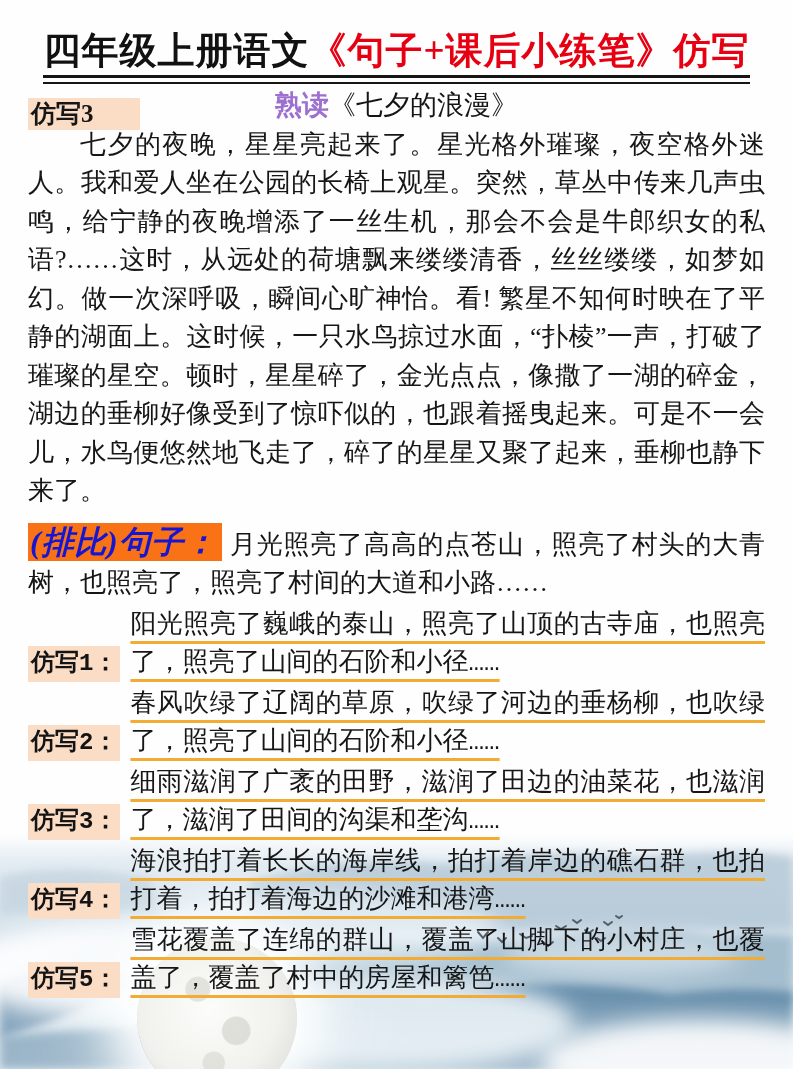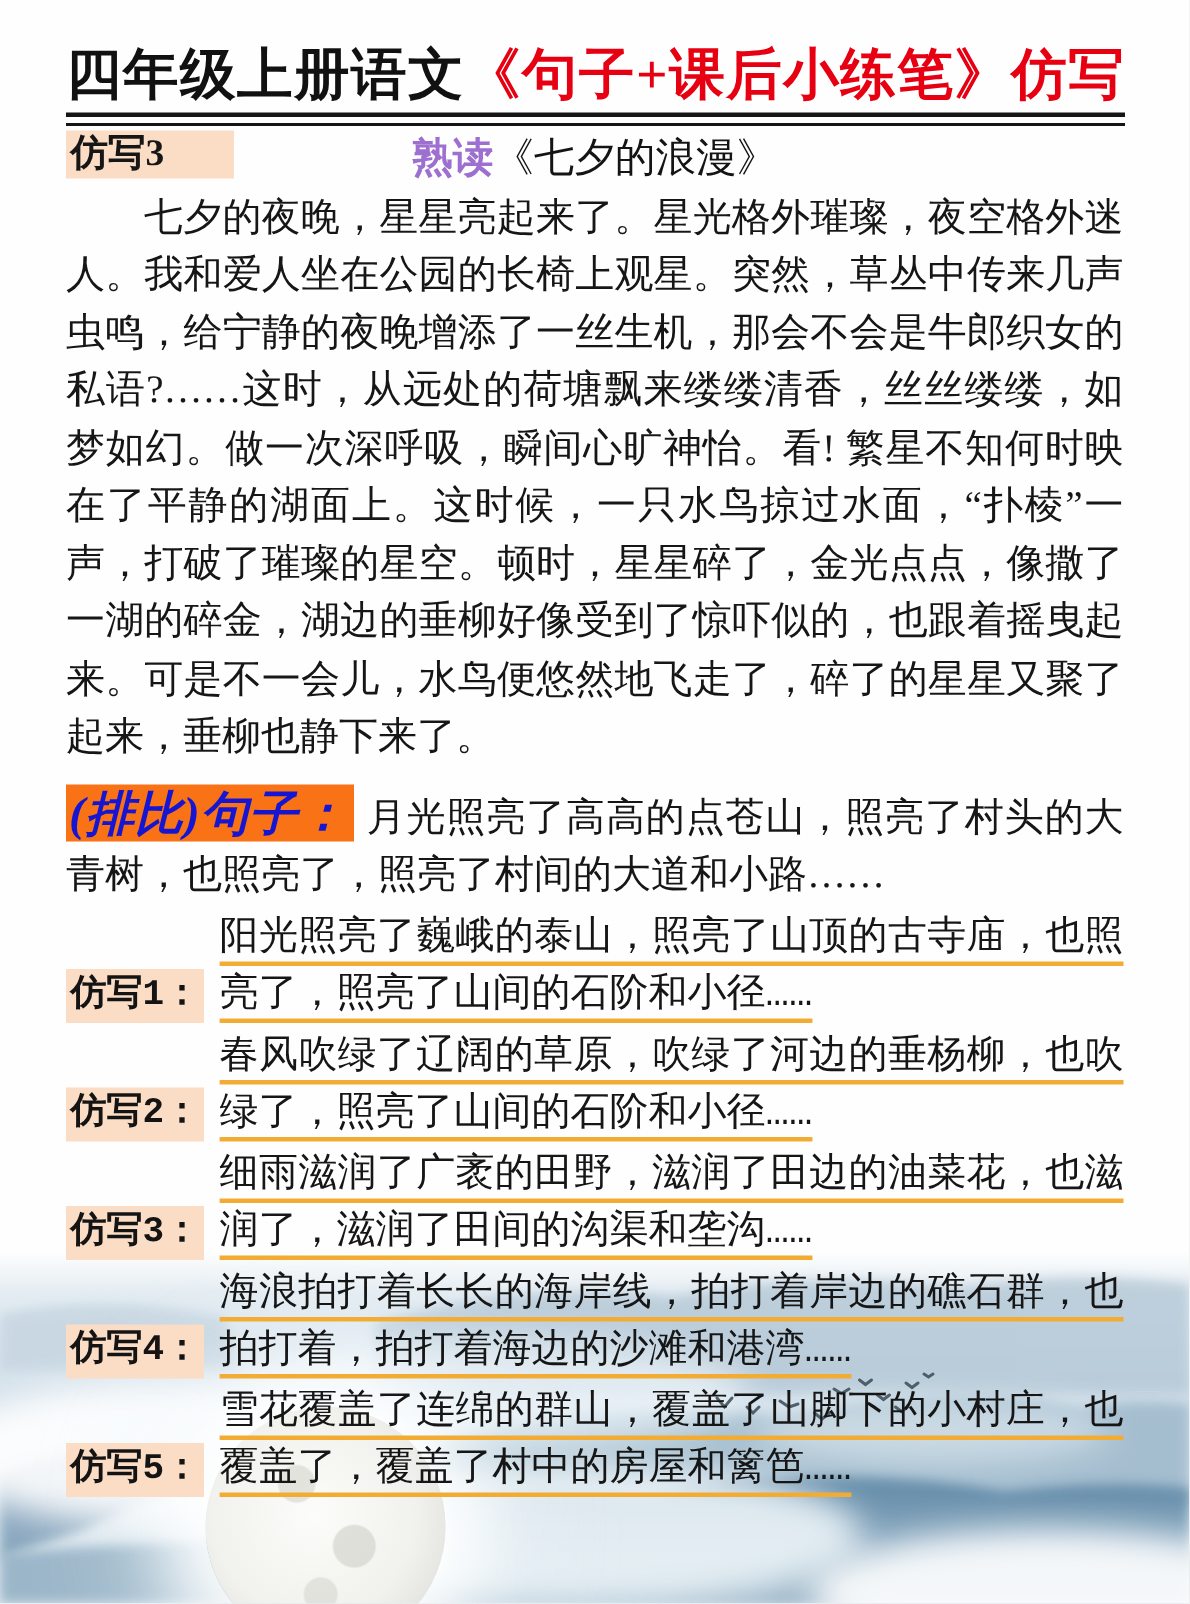--- a/index.html
+++ b/index.html
@@ -5,21 +5,21 @@
   html,body{margin:0;padding:0;background:#e9e9e9;}
   .page{
     position:relative;
     width:793px;height:1069px;
     margin:0 auto;
     background:#fefefe;
     overflow:hidden;
     font-family:"Liberation Serif","DejaVu Serif",serif;
     color:#161616;
   }
-  .content{position:relative;z-index:1;padding:0 44px;}
+  .content{position:relative;z-index:1;padding:0 28px;}
 
   
   .title-row{text-align:center;margin-top:30px;}
   .title-wrap{
     display:inline-block;
     font-size:37px;font-weight:bold;line-height:1.15;
     padding-bottom:9px;
     border-bottom:2px solid #151515;
     position:relative;
     letter-spacing:1px;
@@ -36,21 +36,21 @@
     margin:8px 0 0 0;
     font-size:26px;line-height:39px;
     text-align:justify;word-break:break-all;
   }
   .section-row{position:relative;height:38px;margin-top:2px;}
   .tag{
     display:inline-block;font-weight:bold;
     background:#fbdcc4;
   }
   .tag-top{
-    position:absolute;left:0;top:1px;
+    position:absolute;left:0;top:12px;
     width:112px;font-size:25px;line-height:32px;
     padding-left:3px;box-sizing:border-box;
   }
   .center-title{
     display:block;text-align:center;
     font-size:27px;line-height:38px;font-weight:bold;
   }
   .purple{color:#9d6fd0;font-weight:bold;}
   .bold-black{color:#141414;font-weight:normal;}
 

